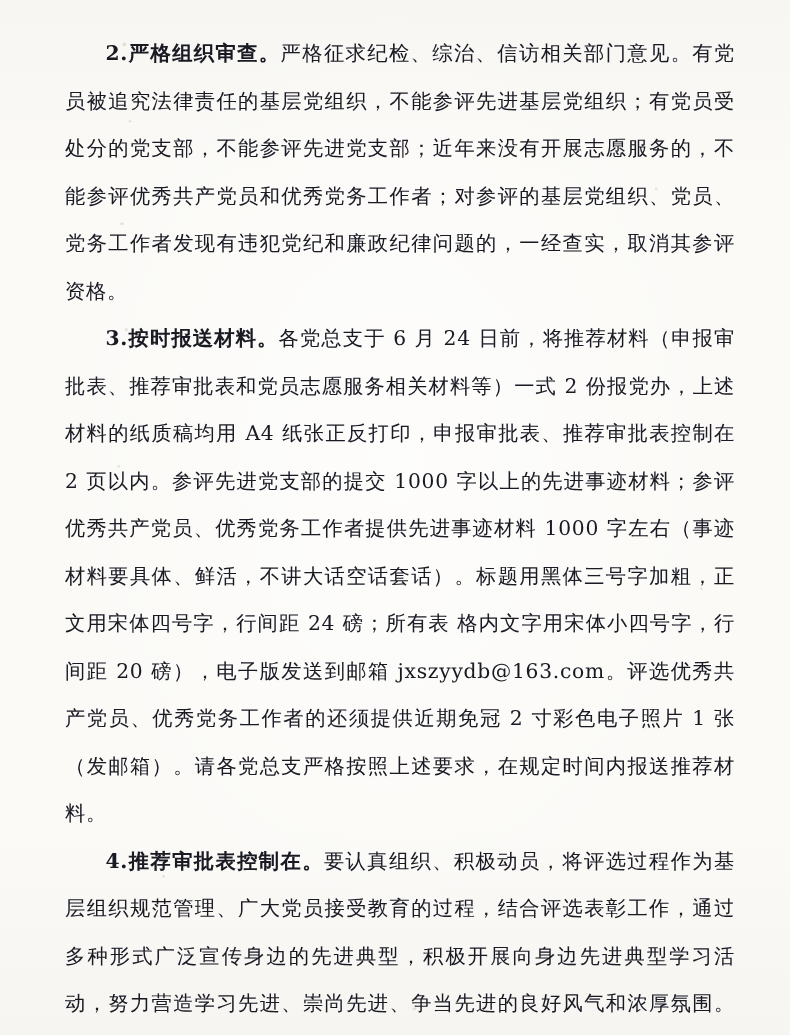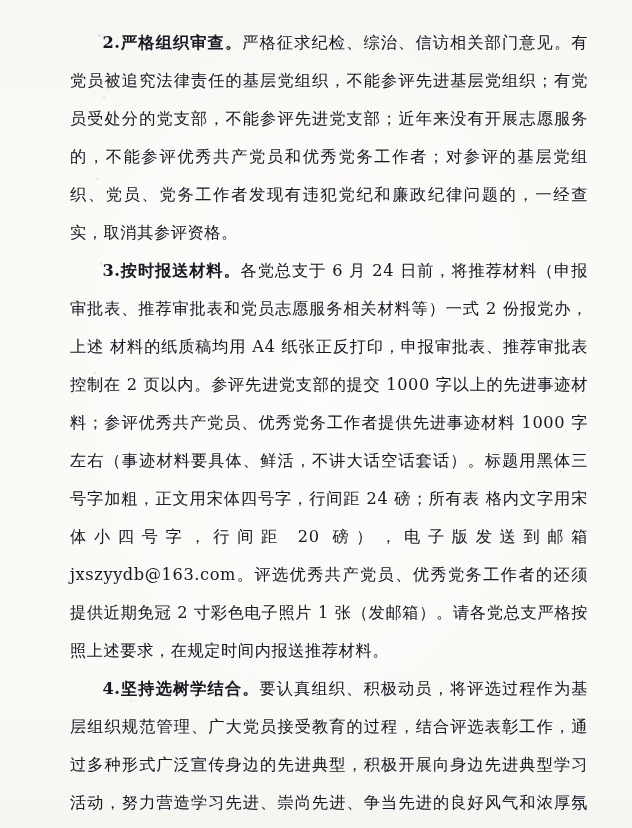--- a/index.html
+++ b/index.html
@@ -34,21 +34,21 @@
     right: 44px;
     top: 24px;
     color: #1a1a22;
     font-size: 16.2px;
     line-height: 38px;
     letter-spacing: 0.6px;
     text-align: justify;
     text-justify: inter-character;
   }
   p {
-    margin: 0 0 0 18px;
+    margin: 0 0 0 0;
     text-indent: 2em;
   }
   .lead {
     font-weight: bold;
   }
   .num {
     font-weight: bold;
   }
   
   .doc-body { text-shadow: 0 0 0.4px rgba(40,60,140,0.12); }
@@ -72,16 +72,16 @@
 
   <p>
     <span class="num">2.</span><span class="lead">严格组织审查。</span><span>严格征求纪检、综治、信访相关部门意见。有党员被追究法律责任的基层党组织，不能参评先进基层党组织；有党员受处分的党支部，不能参评先进党支部；近年来没有开展志愿服务的，不能参评优秀共产党员和优秀党务工作者；对参评的基层党组织、党员、党务工作者发现有违犯党纪和廉政纪律问题的，一经查实，取消其参评资格。</span>
   </p>
 
   <p>
     <span class="num">3.</span><span class="lead">按时报送材料。</span><span>各党总支于 6 月 24 日前，将推荐材料（申报审批表、推荐审批表和党员志愿服务相关材料等）一式 2 份报党办，上述 材料的纸质稿均用 A4 纸张正反打印，申报审批表、推荐审批表控制在 2 页以内。参评先进党支部的提交 1000 字以上的先进事迹材料；参评优秀共产党员、优秀党务工作者提供先进事迹材料 1000 字左右（事迹材料要具体、鲜活，不讲大话空话套话）。标题用黑体三号字加粗，正文用宋体四号字，行间距 24 磅；所有表 格内文字用宋体小四号字，行间距 20 磅），电子版发送到邮箱 jxszyydb@163.com。评选优秀共产党员、优秀党务工作者的还须提供近期免冠 2 寸彩色电子照片 1 张（发邮箱）。请各党总支严格按照上述要求，在规定时间内报送推荐材料。</span>
   </p>
 
   <p>
-    <span class="num">4.</span><span class="lead">坚持选树学结合。</span><span>要认真组织、积极动员，将评选过程作为基层组织规范管理、广大党员接受教育的过程，结合评选表彰工作，通过多种形式广泛宣传身边的先进典型，积极开展向身边先进典型学习活动，努力营造学习先进、崇尚先进、争当先进的良好风气和浓厚氛围。医院将利用新闻网、微信等媒体，采取多种形式对受到表彰的先进集体和个人进行宣传报道。</span>
+    <span class="num">4.</span><span class="lead">推荐审批表控制在。</span><span>要认真组织、积极动员，将评选过程作为基层组织规范管理、广大党员接受教育的过程，结合评选表彰工作，通过多种形式广泛宣传身边的先进典型，积极开展向身边先进典型学习活动，努力营造学习先进、崇尚先进、争当先进的良好风气和浓厚氛围。医院将利用新闻网、微信等媒体，采取多种形式对受到表彰的先进集体和个人进行宣传报道。</span>
   </p>
 
 </div>
 
 </body></html>

